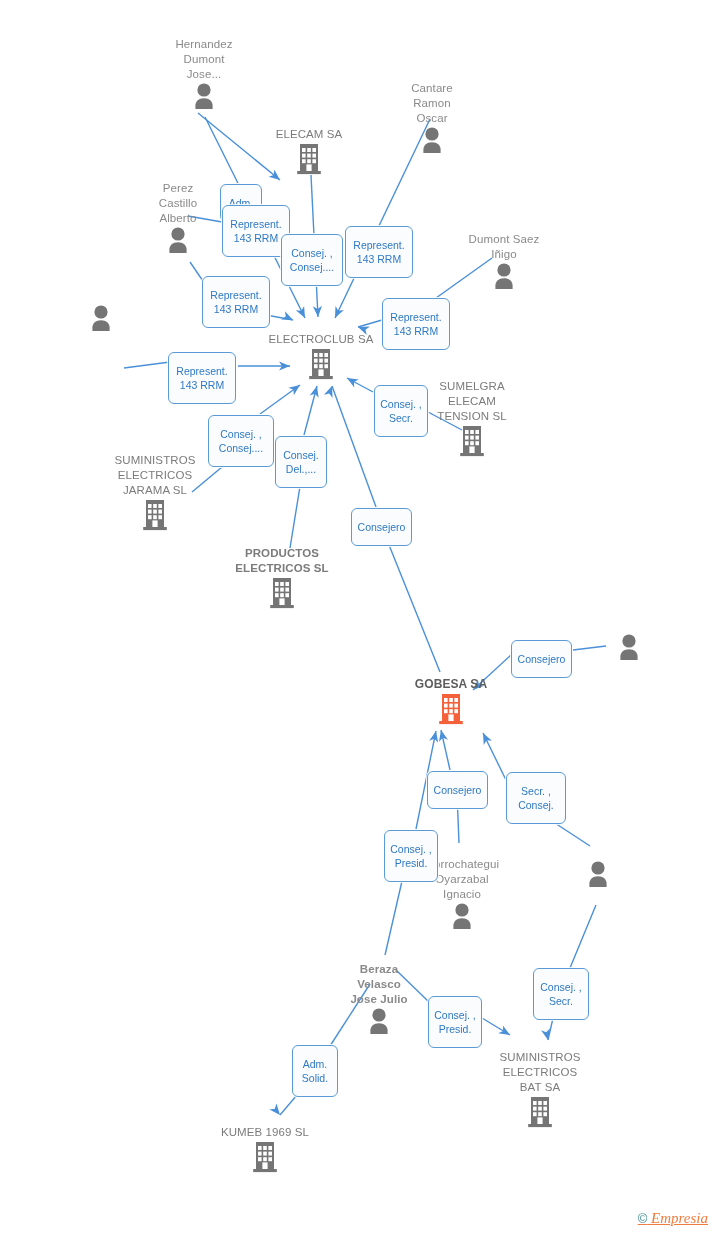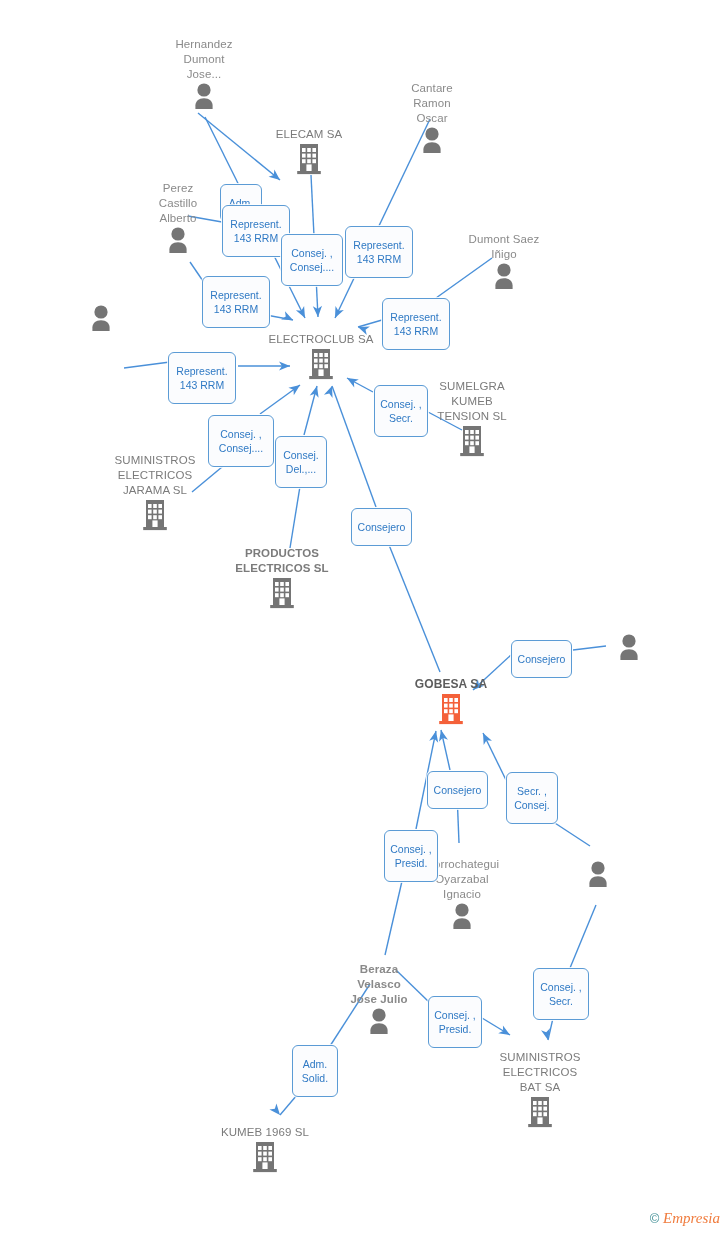--- a/index.html
+++ b/index.html
@@ -60,27 +60,28 @@
     color: #2f79c4;
     font-size: 10.5px;
     line-height: 14px;
     text-align: center;
     padding: 11px 5px;
     white-space: pre-line;
     box-shadow: 0 0 0 1px rgba(255,255,255,.85);
   }
   .watermark {
     position: absolute;
-    right: 8px;
+    right: 20px;
     bottom: 8px;
     font-size: 15px;
     font-family: "Liberation Serif", "DejaVu Serif", serif;
     font-style: italic;
     color: #f07c3e;
     white-space: nowrap;
+    text-decoration: underline;
   }
   .watermark .cmark {
     font-style: normal;
     color: #3d8d94;
     font-family: "Liberation Sans", sans-serif;
     font-size: 13px;
   }
 </style>
 </head>
 <body>
@@ -212,21 +213,21 @@
           </svg></span>
       </div>
       <div class="node person" style="left: 101px; top: 304px;">
         <span class="icon"><svg width="26" height="28" viewBox="0 0 26 28">
             <circle cx="13" cy="8" r="6.6" fill="#757575"></circle>
             <path d="M13 16.2c-5.4 0-8.6 3.1-8.6 7.4V27h17.2v-3.4c0-4.3-3.2-7.4-8.6-7.4z" fill="#757575"></path>
           </svg></span>
       </div>
       <div class="node company label-above" style="left: 472px; top: 379px;">
         <span class="nlabel">SUMELGRA
-KUMEB
+ELECAM
 TENSION SL</span>
         <span class="icon"><svg width="28" height="34" viewBox="0 0 28 34">
             <rect x="5" y="2" width="18" height="27" fill="#757575"></rect>
             <rect x="7" y="6" width="3.6" height="4.0" fill="#ffffff"></rect>
             <rect x="12.2" y="6" width="3.6" height="4.0" fill="#ffffff"></rect>
             <rect x="17.4" y="6" width="3.6" height="4.0" fill="#ffffff"></rect>
             <rect x="7" y="11.6" width="3.6" height="4.0" fill="#ffffff"></rect>
             <rect x="12.2" y="11.6" width="3.6" height="4.0" fill="#ffffff"></rect>
             <rect x="17.4" y="11.6" width="3.6" height="4.0" fill="#ffffff"></rect>
             <rect x="7" y="17.2" width="3.6" height="4.0" fill="#ffffff"></rect>
@@ -373,21 +374,21 @@
 143 RRM</div>
       <div class="rel" style="left: 374px; top: 385px; width: 54px; min-height: 36px;">Consej. ,
 Secr.</div>
       <div class="rel" style="left: 208px; top: 415px; width: 66px; min-height: 36px;">Consej. ,
 Consej....</div>
       <div class="rel" style="left: 275px; top: 436px; width: 52px; min-height: 36px;">Consej.
 Del.,...</div>
       <div class="rel" style="left: 351px; top: 508px; width: 61px; min-height: 21px;">Consejero</div>
       <div class="rel" style="left: 511px; top: 640px; width: 61px; min-height: 21px;">Consejero</div>
       <div class="rel" style="left: 427px; top: 771px; width: 61px; min-height: 21px;">Consejero</div>
-      <div class="rel" style="left: 506px; top: 772px; width: 52px; min-height: 36px;">Secr. ,
+      <div class="rel" style="left: 506px; top: 772px; width: 60px; min-height: 36px;">Secr. ,
 Consej.</div>
       <div class="rel" style="left: 384px; top: 830px; width: 54px; min-height: 36px;">Consej. ,
 Presid.</div>
       <div class="rel" style="left: 533px; top: 968px; width: 56px; min-height: 36px;">Consej. ,
 Secr.</div>
       <div class="rel" style="left: 428px; top: 996px; width: 54px; min-height: 36px;">Consej. ,
 Presid.</div>
       <div class="rel" style="left: 292px; top: 1045px; width: 46px; min-height: 36px;">Adm.
 Solid.</div>
     </div>

